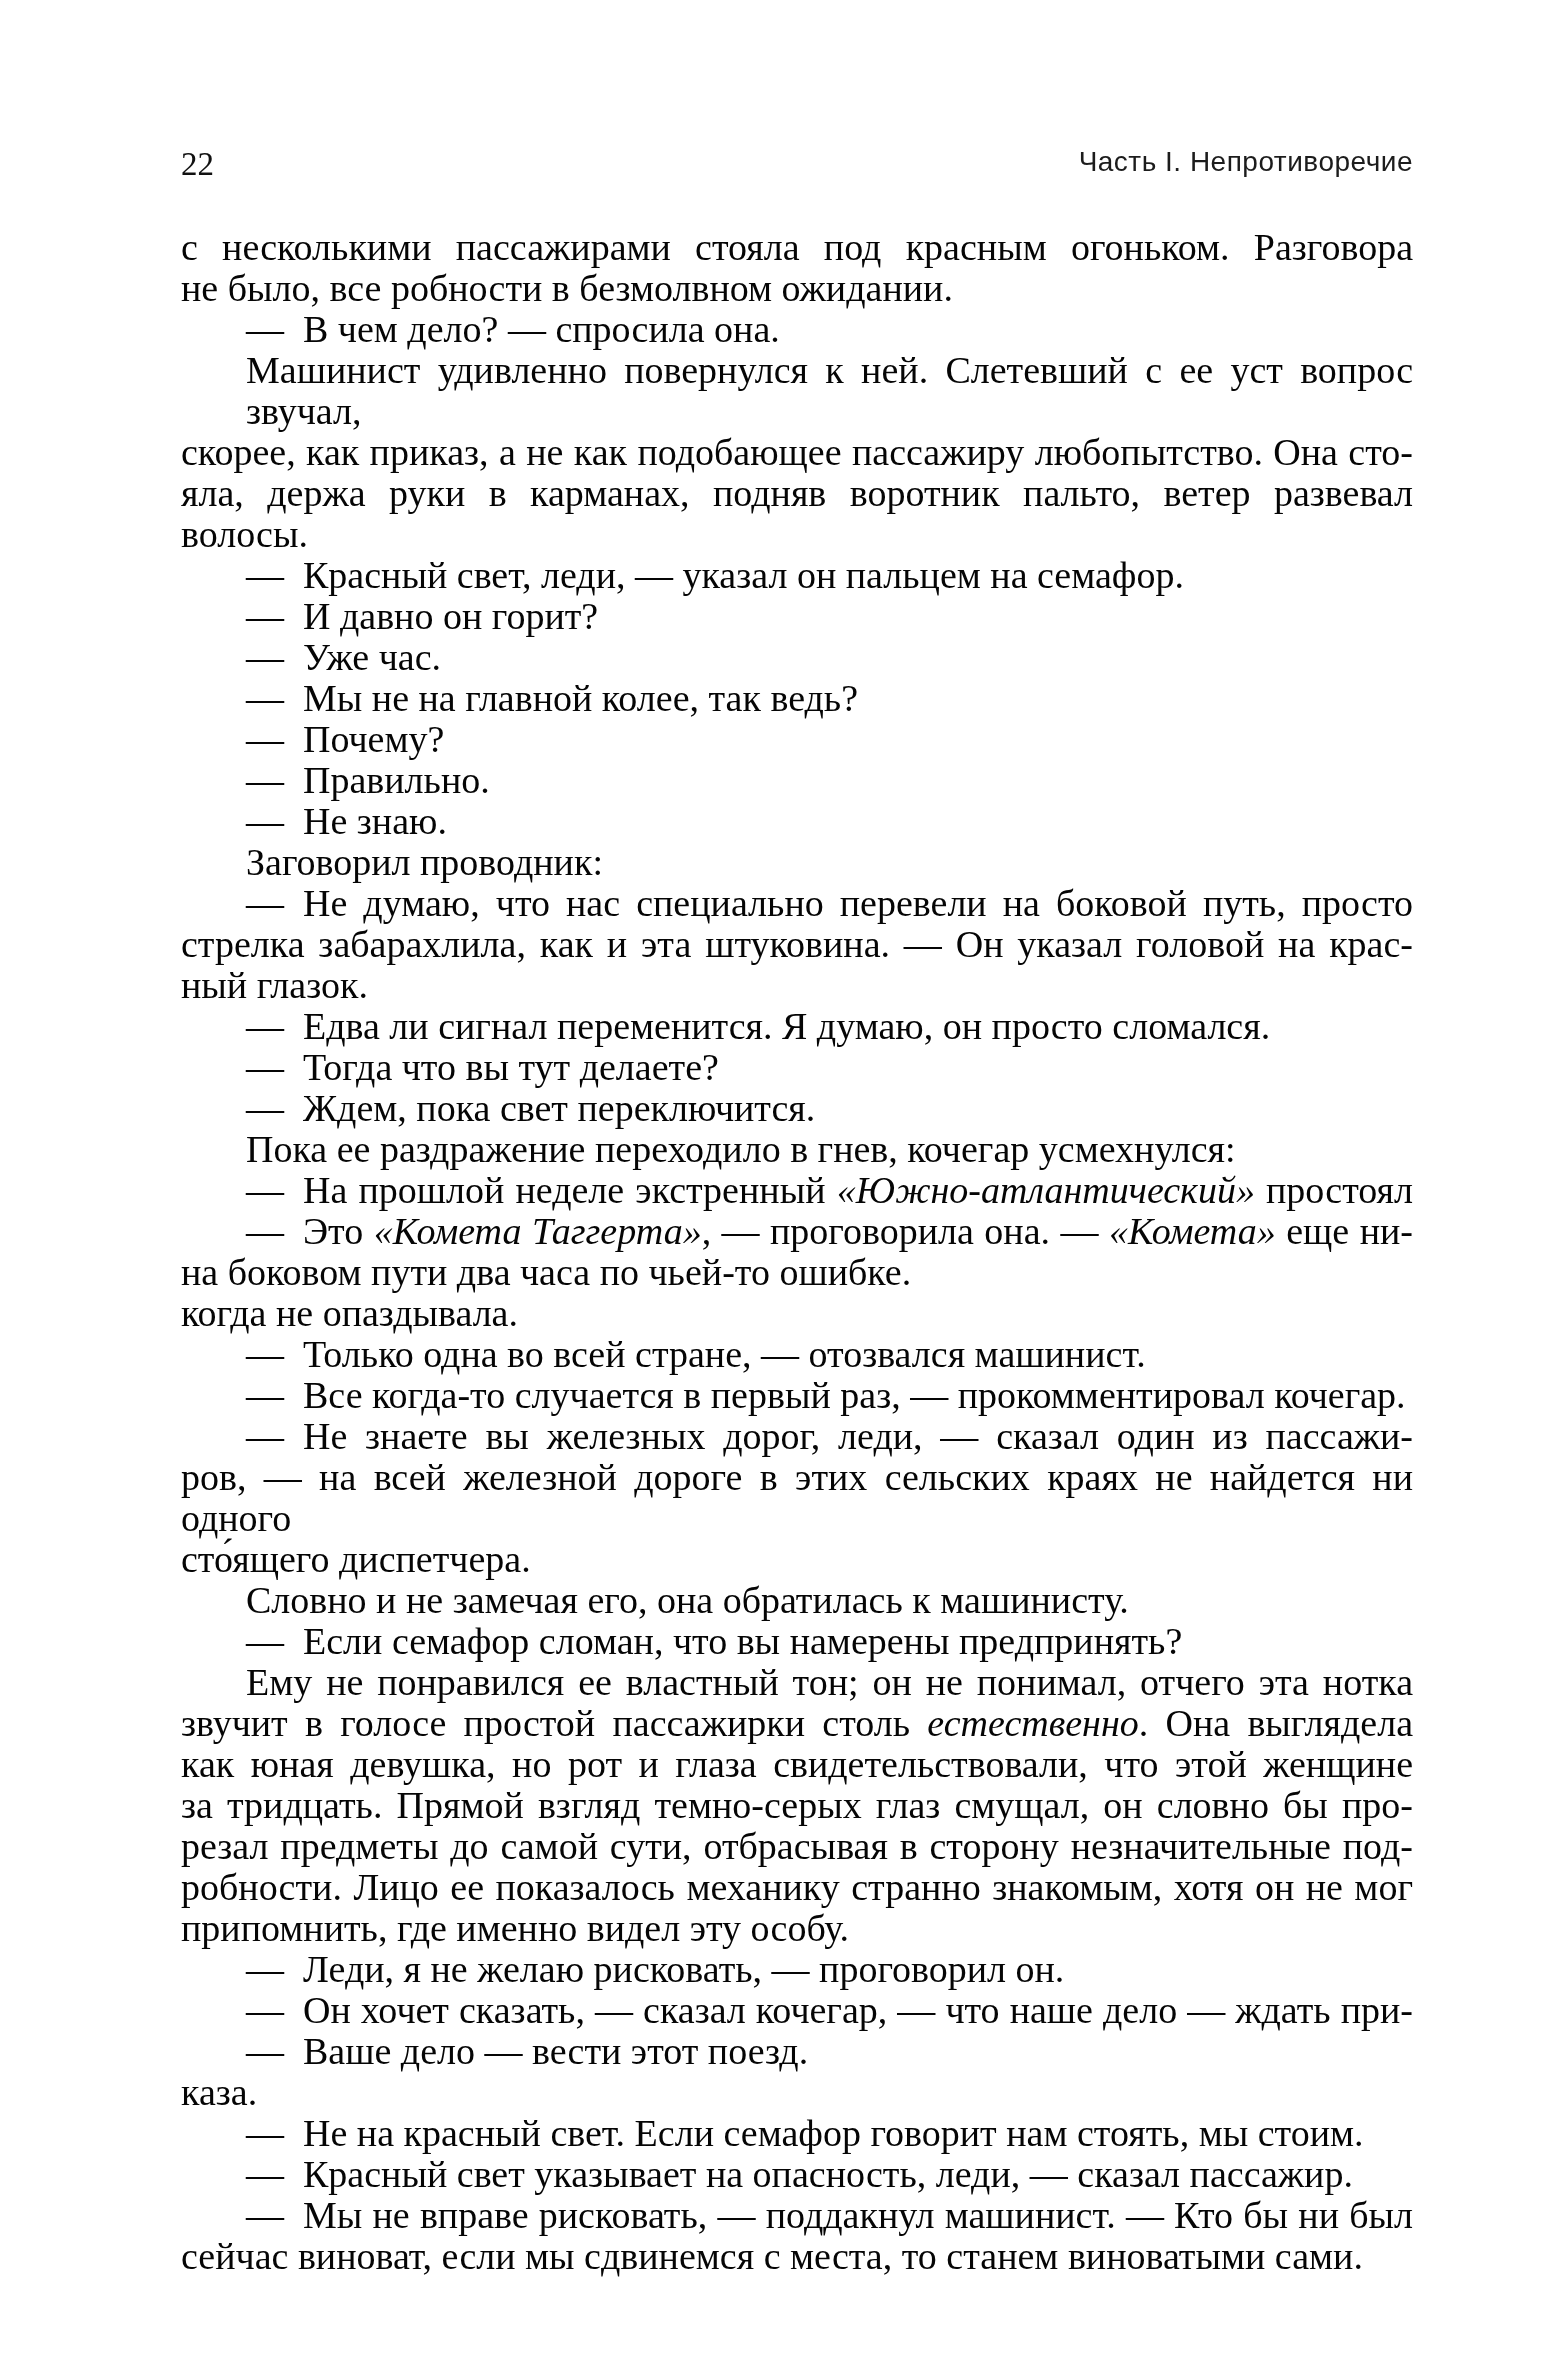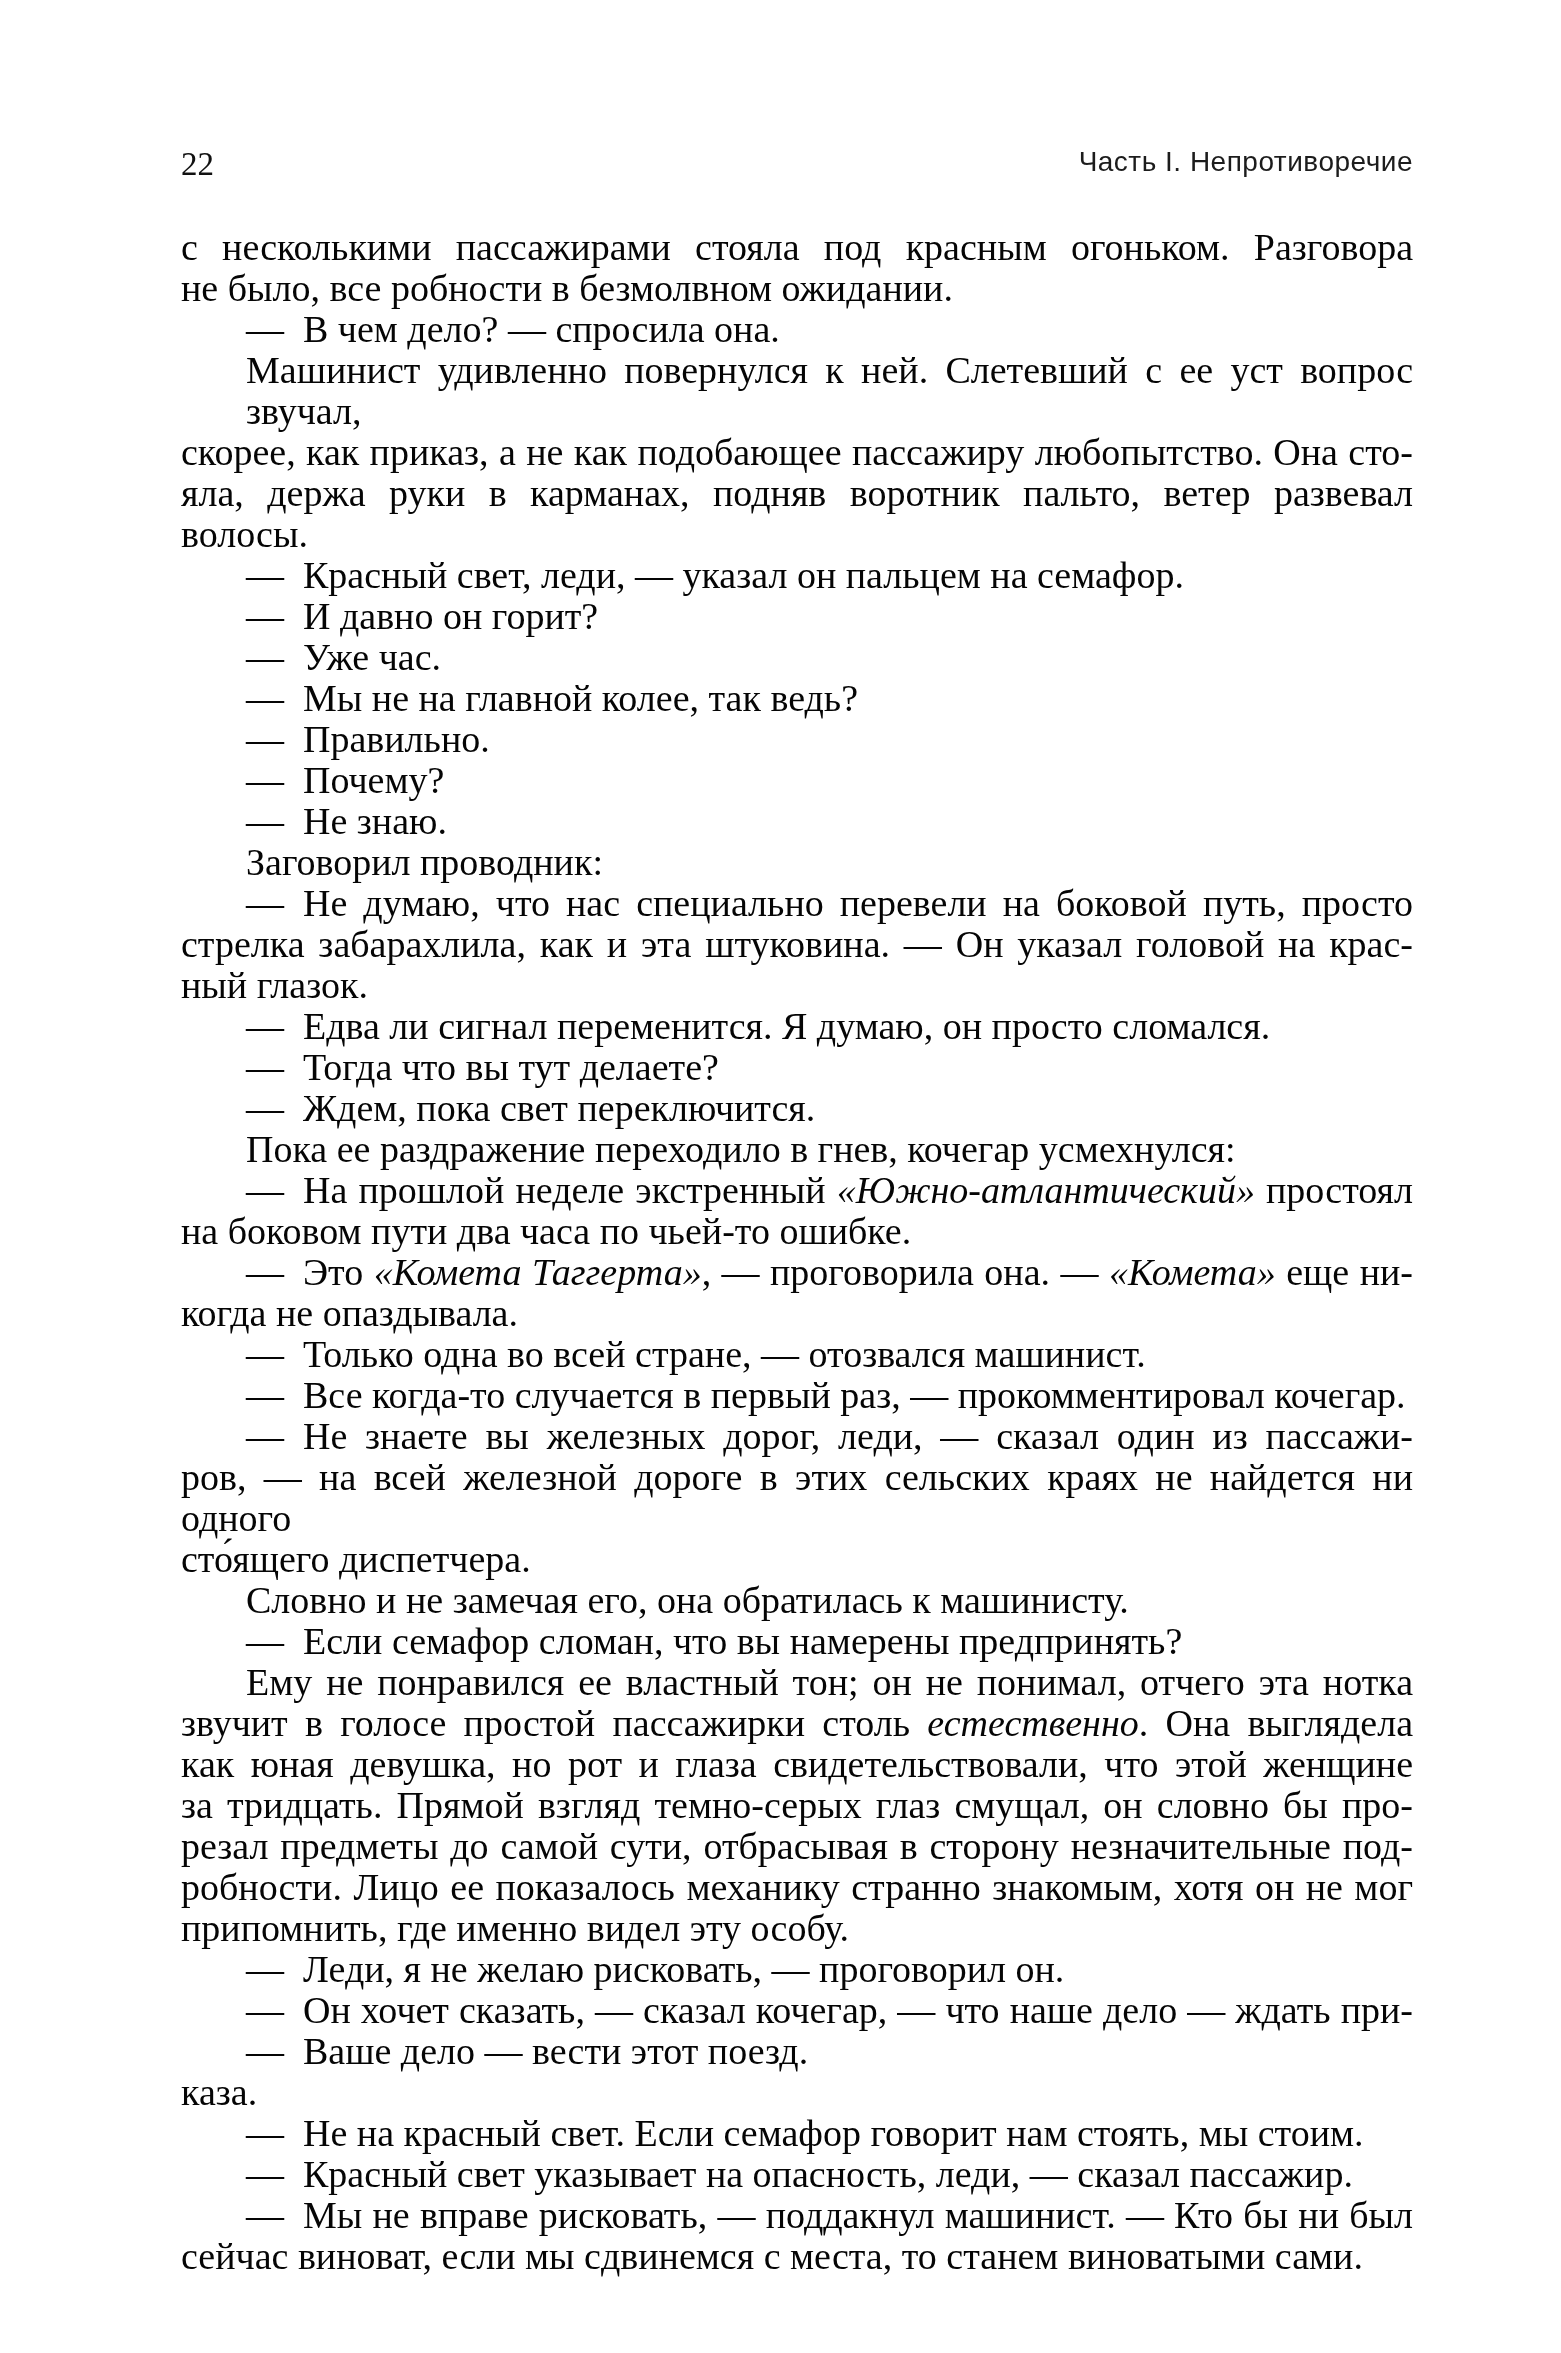--- a/index.html
+++ b/index.html
@@ -78,34 +78,34 @@
       <div class="line"><span>с несколькими пассажирами стояла под красным огоньком. Разговора</span></div>
       <div class="line last"><span>не было, все робности в безмолвном ожидании.</span></div>
       <div class="line last indent"><span>— В чем дело? — спросила она.</span></div>
       <div class="line indent"><span>Машинист удивленно повернулся к ней. Слетевший с ее уст вопрос звучал,</span></div>
       <div class="line"><span>скорее, как приказ, а не как подобающее пассажиру любопытство. Она сто-</span></div>
       <div class="line last"><span>яла, держа руки в карманах, подняв воротник пальто, ветер развевал волосы.</span></div>
       <div class="line last indent"><span>— Красный свет, леди, — указал он пальцем на семафор.</span></div>
       <div class="line last indent"><span>— И давно он горит?</span></div>
       <div class="line last indent"><span>— Уже час.</span></div>
       <div class="line last indent"><span>— Мы не на главной колее, так ведь?</span></div>
+      <div class="line last indent"><span>— Почему?</span></div>
       <div class="line last indent"><span>— Правильно.</span></div>
-      <div class="line last indent"><span>— Почему?</span></div>
       <div class="line last indent"><span>— Не знаю.</span></div>
       <div class="line last indent"><span>Заговорил проводник:</span></div>
       <div class="line indent"><span>— Не думаю, что нас специально перевели на боковой путь, просто</span></div>
       <div class="line"><span>стрелка забарахлила, как и эта штуковина. — Он указал головой на крас-</span></div>
       <div class="line last"><span>ный глазок.</span></div>
       <div class="line last indent"><span>— Едва ли сигнал переменится. Я думаю, он просто сломался.</span></div>
       <div class="line last indent"><span>— Тогда что вы тут делаете?</span></div>
       <div class="line last indent"><span>— Ждем, пока свет переключится.</span></div>
       <div class="line last indent"><span>Пока ее раздражение переходило в гнев, кочегар усмехнулся:</span></div>
       <div class="line indent"><span>— На прошлой неделе экстренный </span><i>«Южно-атлантический»</i><span> простоял</span></div>
+      <div class="line indent"><span>— Это </span><i>«Комета Таггерта»</i><span>, — проговорила она. — </span><i>«Комета»</i><span> еще ни-</span></div>
       <div class="line last"><span>на боковом пути два часа по чьей-то ошибке.</span></div>
-      <div class="line indent"><span>— Это </span><i>«Комета Таггерта»</i><span>, — проговорила она. — </span><i>«Комета»</i><span> еще ни-</span></div>
       <div class="line last"><span>когда не опаздывала.</span></div>
       <div class="line last indent"><span>— Только одна во всей стране, — отозвался машинист.</span></div>
       <div class="line last indent"><span>— Все когда-то случается в первый раз, — прокомментировал кочегар.</span></div>
       <div class="line indent"><span>— Не знаете вы железных дорог, леди, — сказал один из пассажи-</span></div>
       <div class="line"><span>ров, — на всей железной дороге в этих сельских краях не найдется ни одного</span></div>
       <div class="line last"><span>сто́ящего диспетчера.</span></div>
       <div class="line last indent"><span>Словно и не замечая его, она обратилась к машинисту.</span></div>
       <div class="line last indent"><span>— Если семафор сломан, что вы намерены предпринять?</span></div>
       <div class="line indent"><span>Ему не понравился ее властный тон; он не понимал, отчего эта нотка</span></div>
       <div class="line"><span>звучит в голосе простой пассажирки столь </span><i>естественно</i><span>. Она выглядела</span></div>

